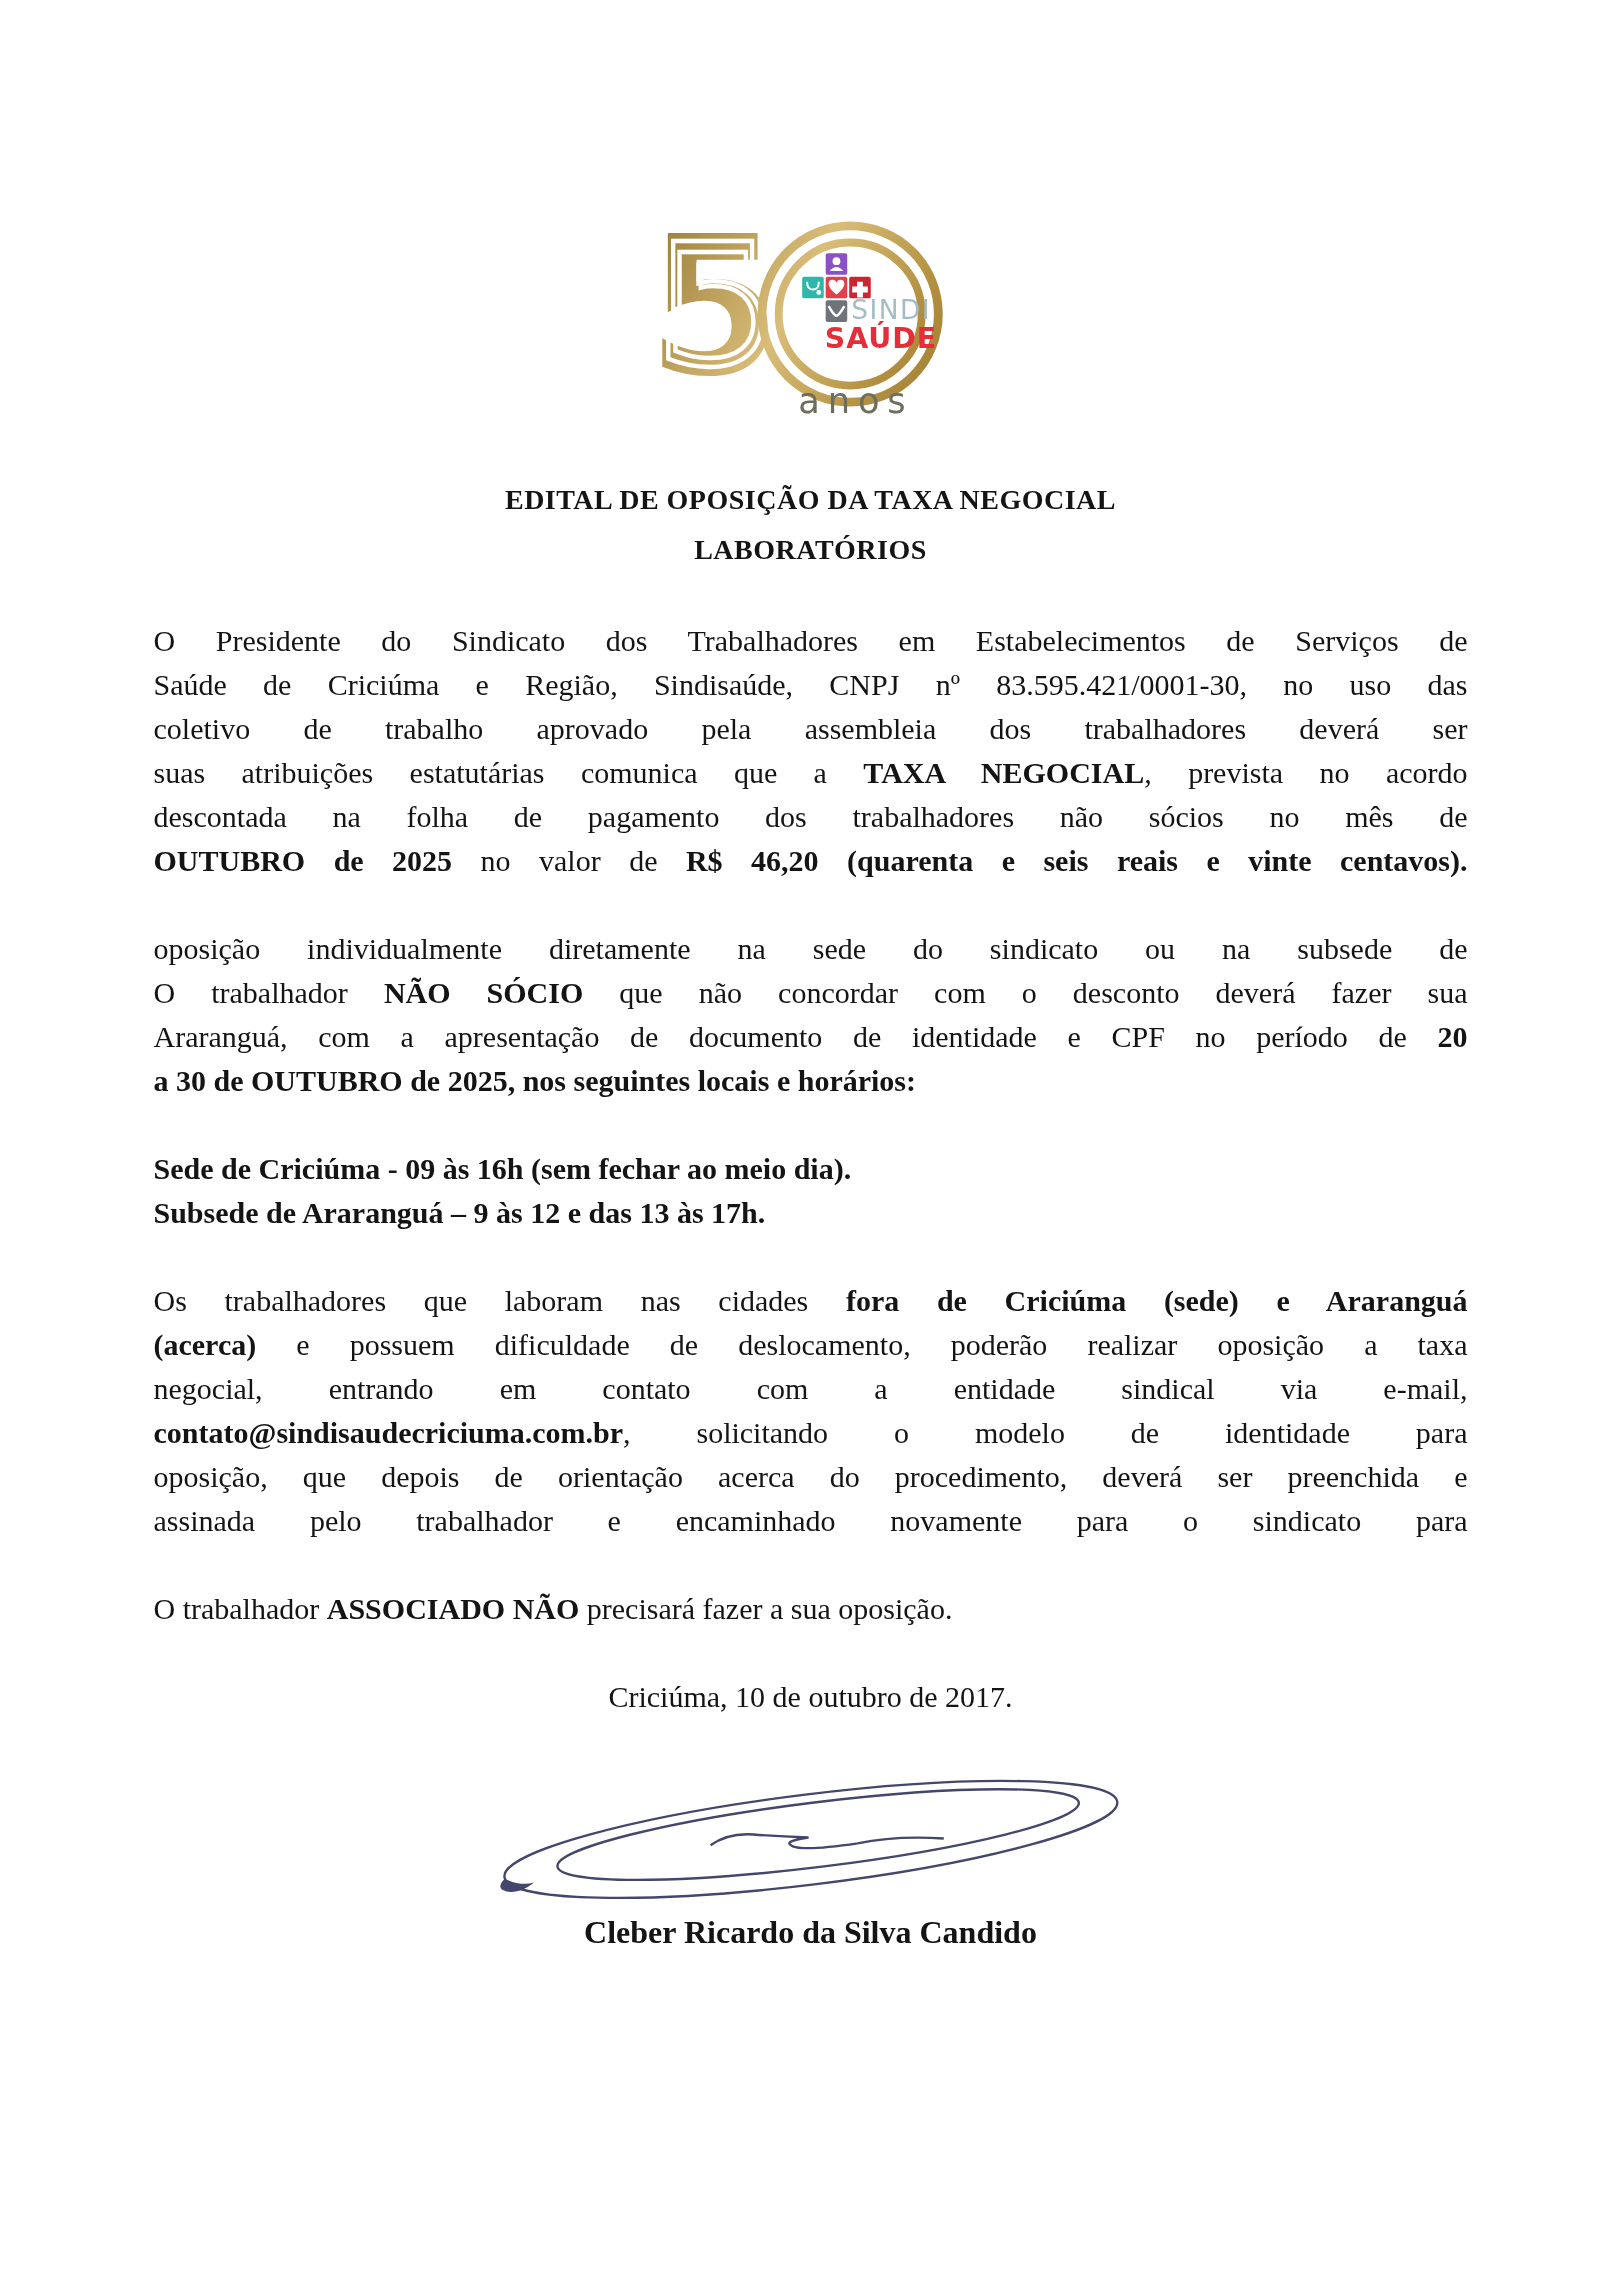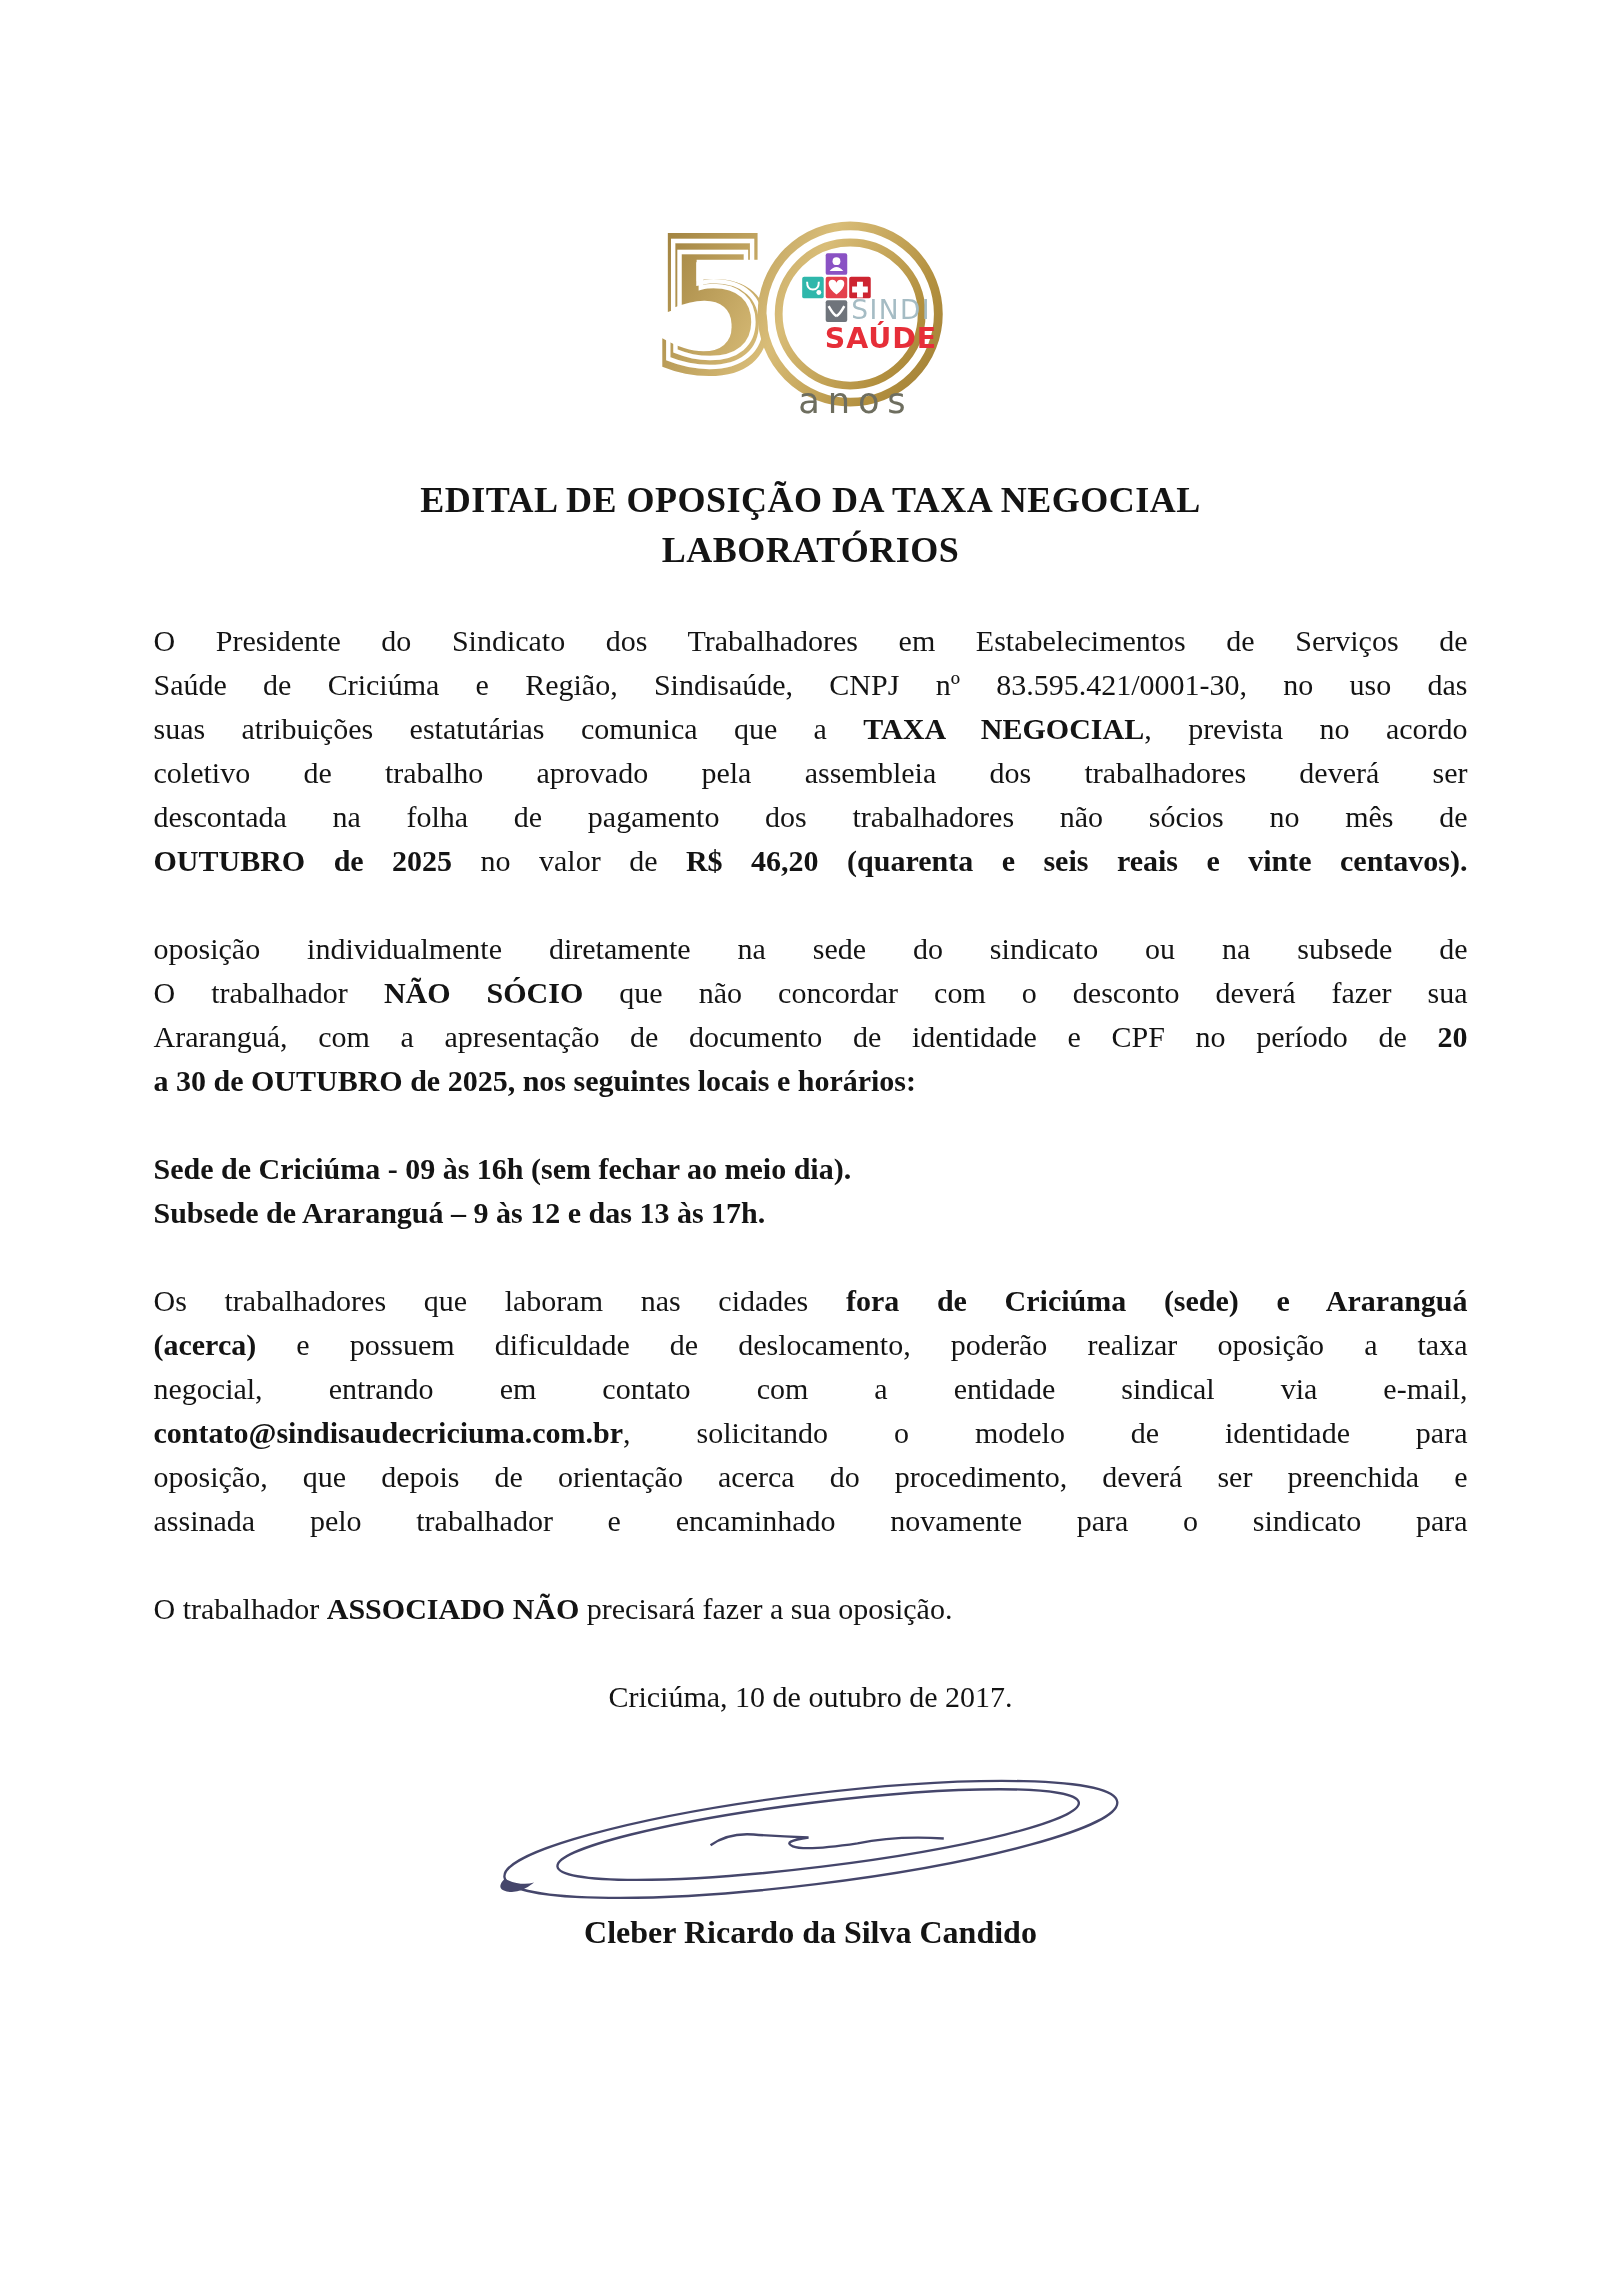--- a/index.html
+++ b/index.html
@@ -13,21 +13,21 @@
     box-sizing:border-box;
     padding-top:208px;
     overflow:hidden;
   }
   .logo{display:block;margin:0 auto;}
   .logo text{font-family:"DejaVu Sans",sans-serif;}
   .doc-title{
     margin:51px 0 0;
     text-align:center;
     font-weight:bold;
-    font-size:36px;
+    font-size:28px;
     line-height:50px;
     letter-spacing:0.5px;
   }
   .body-col{
     width:1314px;
     margin:44px auto 0;
     font-size:30px;
     line-height:44px;
   }
   .block{margin:0 0 44px;}
@@ -101,22 +101,22 @@
 
   <h1 class="doc-title">
     <span>EDITAL DE OPOSIÇÃO DA TAXA NEGOCIAL</span><br>
     <span>LABORATÓRIOS</span>
   </h1>
 
   <main class="body-col" id="body-col">
       <div class="block">
         <div class="line j"><span>O Presidente do Sindicato dos Trabalhadores em Estabelecimentos de Serviços de</span></div>
         <div class="line j"><span>Saúde de Criciúma e Região, Sindisaúde, CNPJ nº 83.595.421/0001-30, no uso das</span></div>
+        <div class="line j"><span>coletivo de trabalho aprovado pela assembleia dos trabalhadores deverá ser</span></div>
         <div class="line j"><span>suas atribuições estatutárias comunica que a </span><span class="b">TAXA NEGOCIAL</span><span>, prevista no acordo</span></div>
-        <div class="line j"><span>coletivo de trabalho aprovado pela assembleia dos trabalhadores deverá ser</span></div>
         <div class="line j"><span>descontada na folha de pagamento dos trabalhadores não sócios no mês de</span></div>
         <div class="line j"><span class="b">OUTUBRO de 2025</span><span> no valor de </span><span class="b">R$ 46,20 (quarenta e seis reais e vinte centavos).</span></div>
       </div>
       <div class="block">
         <div class="line j"><span>oposição individualmente diretamente na sede do sindicato ou na subsede de</span></div>
         <div class="line j"><span>O trabalhador </span><span class="b">NÃO SÓCIO</span><span> que não concordar com o desconto deverá fazer sua</span></div>
         <div class="line j"><span>Araranguá, com a apresentação de documento de identidade e CPF no período de </span><span class="b">20</span></div>
         <div class="line l"><span class="b">a 30 de OUTUBRO de 2025, nos seguintes locais e horários:</span></div>
       </div>
       <div class="block">

